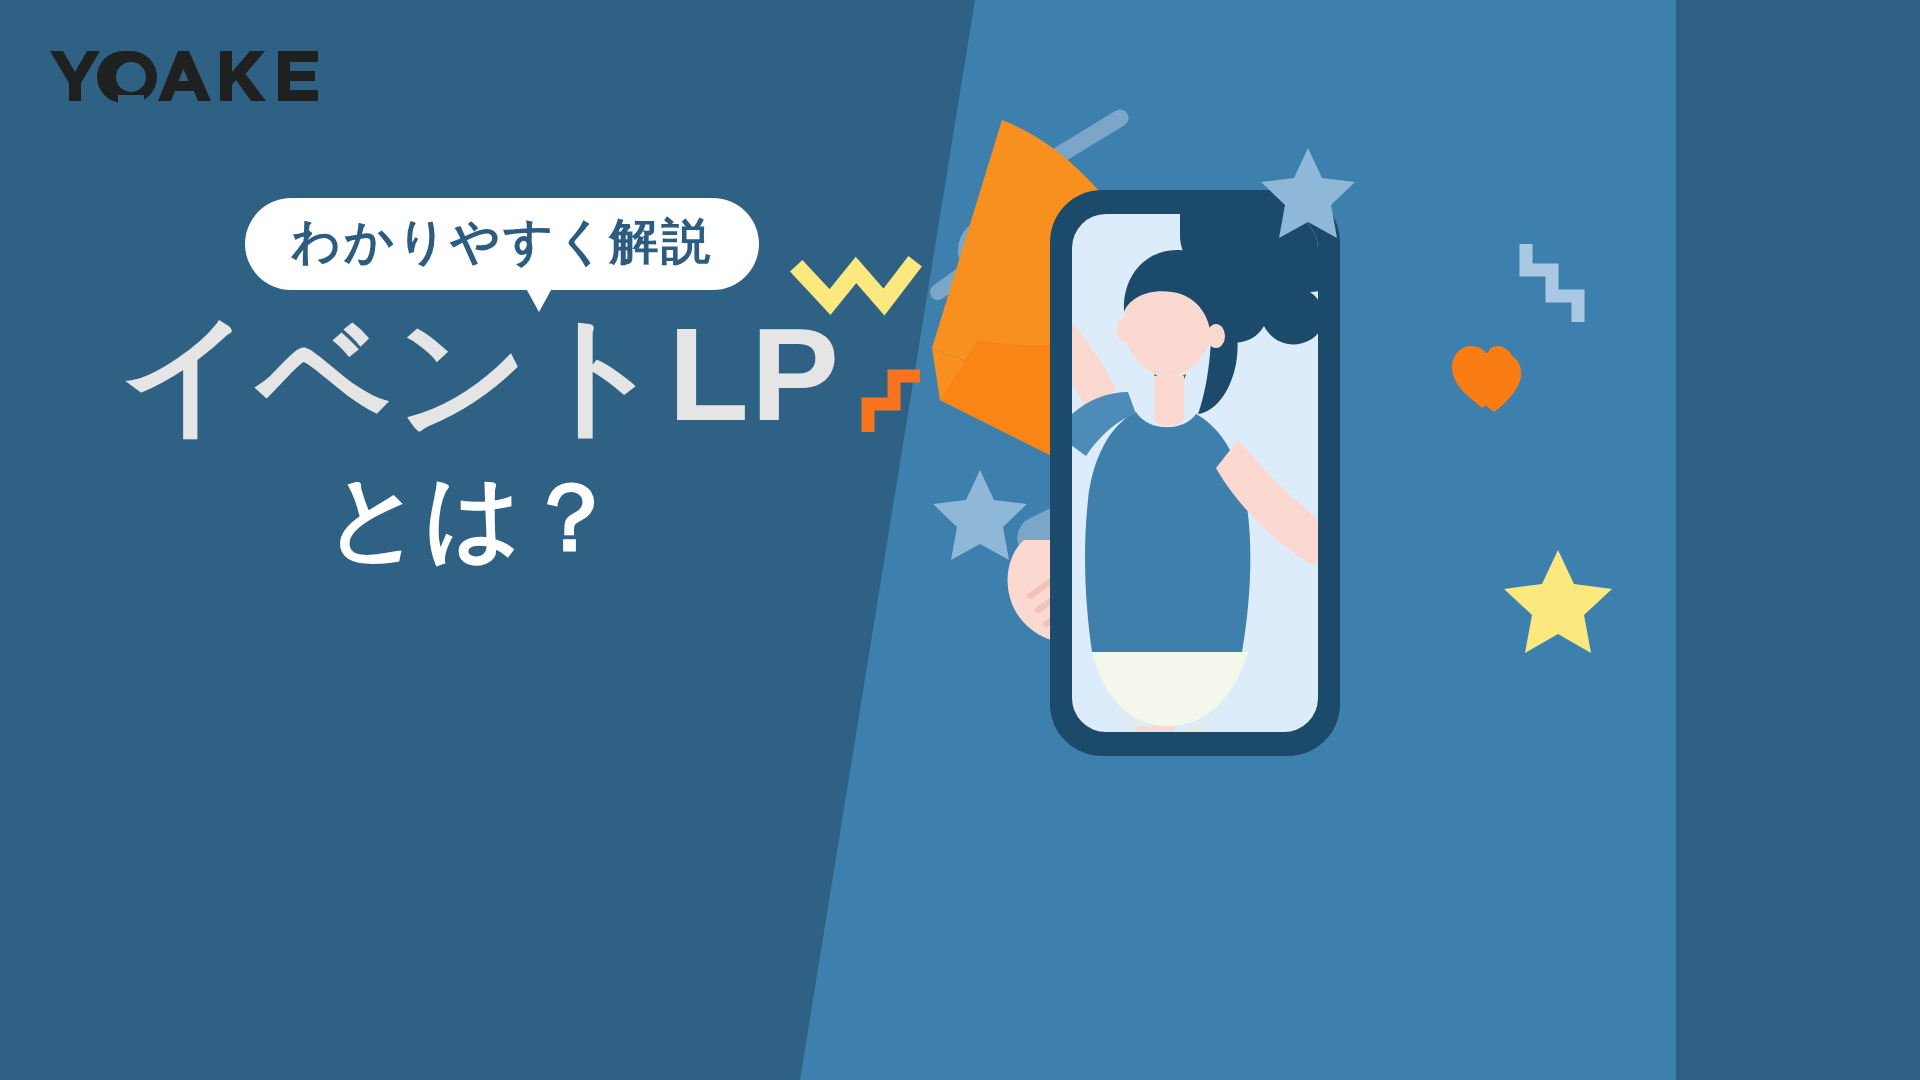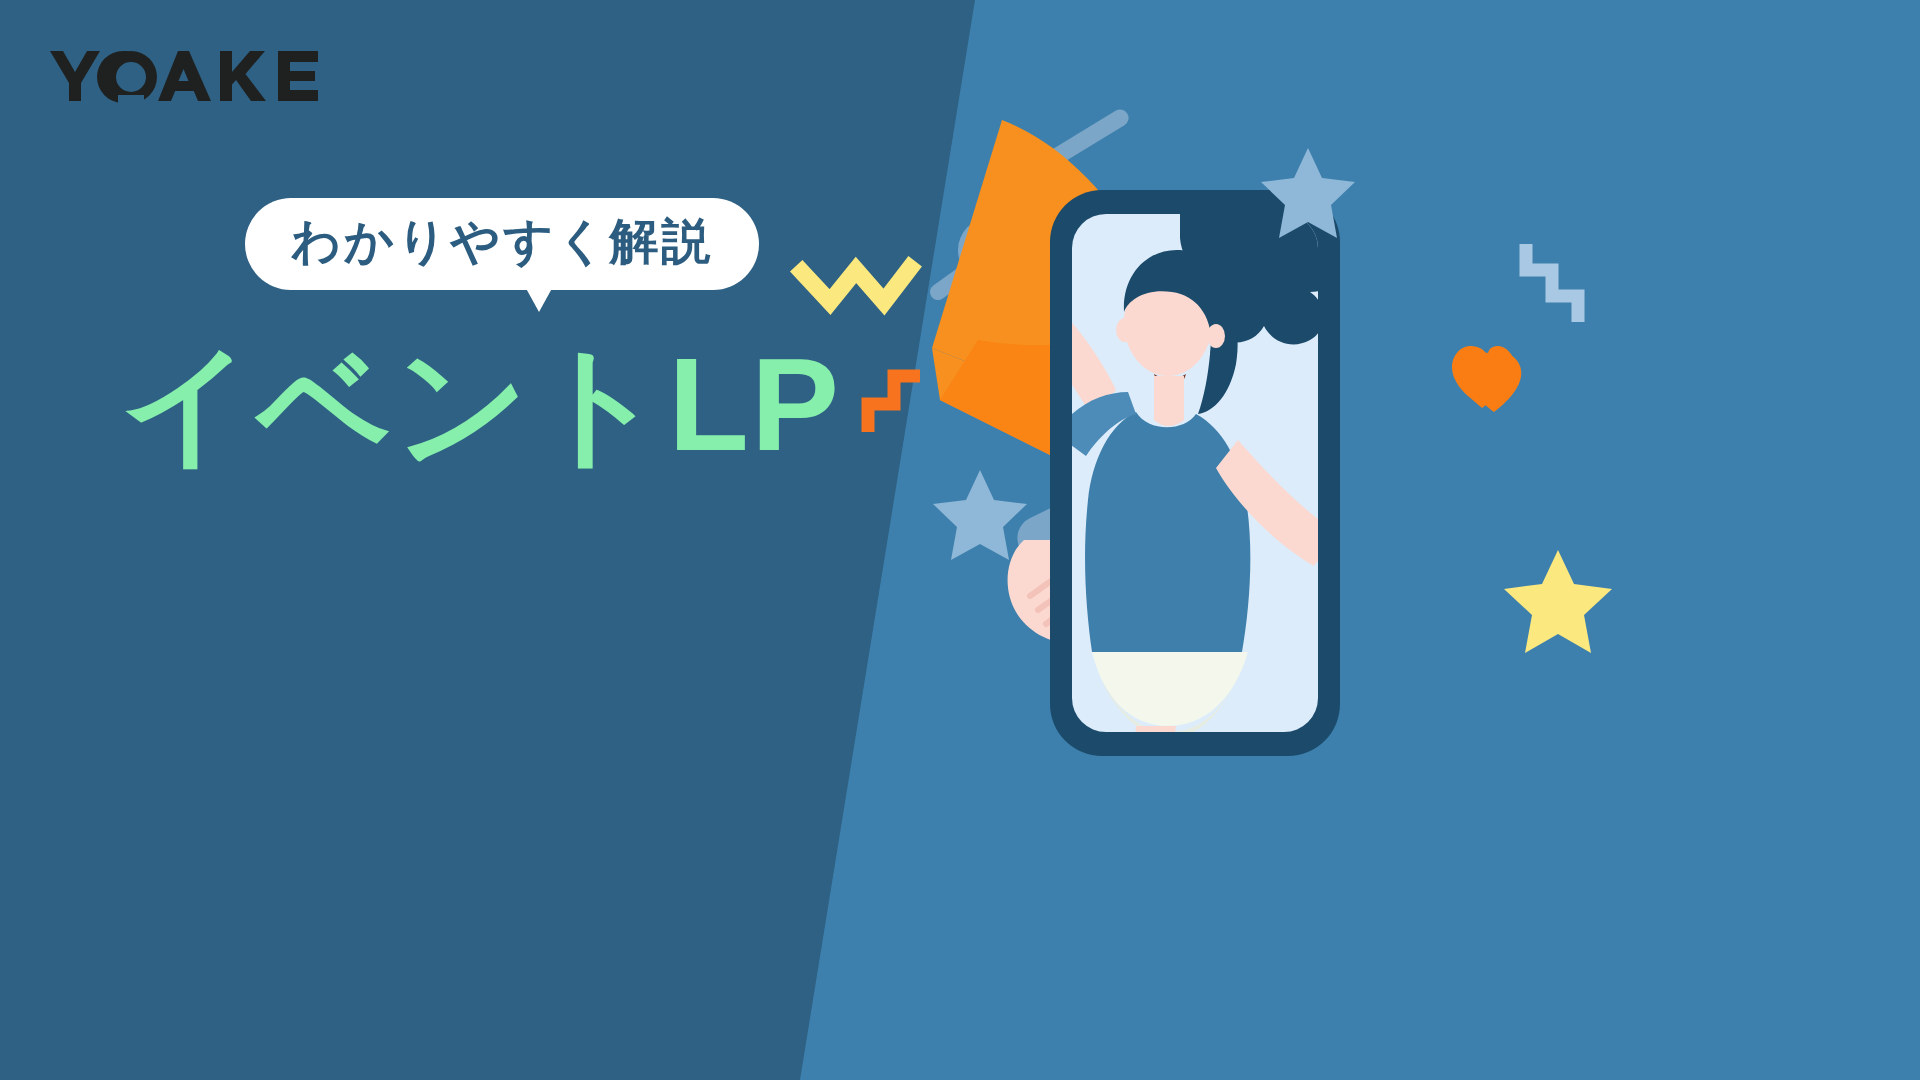--- a/index.html
+++ b/index.html
@@ -1,38 +1,38 @@
 <!DOCTYPE html>
 <html><head>
 <meta charset="utf-8">
 <style>
   html,body{margin:0;padding:0;background:#2e6184;}
   body{width:1920px;height:1080px;overflow:hidden;font-family:"Liberation Sans","DejaVu Sans",sans-serif;}
 
-  #stage{position:relative;width:1920px;height:1080px;overflow:hidden;}
+  #stage{position:relative;width:1676px;height:1080px;overflow:hidden;}
 
   
   .bg-left{position:absolute;inset:0;background:#2e6184;}
   .bg-right{position:absolute;inset:0;background:#3e80ad;
             clip-path:polygon(975px 0, 1920px 0, 1920px 1080px, 800px 1080px);}
 
   
   .logo{position:absolute;left:48px;top:48px;display:flex;align-items:center;height:56px;}
   .logo svg{display:block;}
 
   
   .bubble{position:absolute;left:245px;top:198px;background:#ffffff;border-radius:60px;
           padding:14px 46px 18px;}
   .bubble-text{font-size:49px;font-weight:700;color:#2c5d80;letter-spacing:.06em;
                line-height:1.22;white-space:nowrap;}
   .bubble-tail{position:absolute;left:517px;top:272px;width:0;height:0;
                border-left:22px solid transparent;border-right:22px solid transparent;
                border-top:40px solid #ffffff;}
-  .title-main{position:absolute;left:120px;top:334px;font-size:132px;font-weight:900;
-              color:#86efac;letter-spacing:.015em;line-height:1.08;white-space:nowrap;}
+  .title-main{position:absolute;left:120px;top:304px;font-size:132px;font-weight:900;
+              color:#e5e5e5;letter-spacing:.015em;line-height:1.08;white-space:nowrap;}
   .title-sub{position:absolute;left:325px;top:465px;font-size:95px;font-weight:900;
              color:#ffffff;letter-spacing:.02em;line-height:1.1;white-space:nowrap;}
   .tagline{position:absolute;left:95px;top:608px;font-size:62px;font-weight:700;
            color:#ffffff;letter-spacing:.01em;line-height:1.2;white-space:nowrap;}
 
   
   .art{position:absolute;left:780px;top:0;width:1140px;height:1080px;}
   .art svg{position:absolute;left:0;top:0;}
 </style>
 </head>
@@ -69,20 +69,21 @@
       </g>
     </svg>
   </div>
 
   <div class="bubble">
     <div class="bubble-text">わかりやすく解説</div>
   </div>
   <div class="bubble-tail"></div>
 
   <div class="title-main">イベントLP</div>
+  <div class="title-sub">とは？</div>
 
   <div class="art">
     <svg width="1140" height="1080" viewBox="0 0 1140 1080" aria-hidden="true">
 
       <g>
         <path d="M22 272 l28 30 l26 -32 l28 32 l26 -34" fill="none" stroke="#fbe87f" stroke-width="17" stroke-linecap="square"></path>
       </g>
 
       <g>
         <path d="M88 432 l0 -28 l26 0 l0 -28 l26 0" fill="none" stroke="#f7731e" stroke-width="13" stroke-linejoin="miter"></path>

